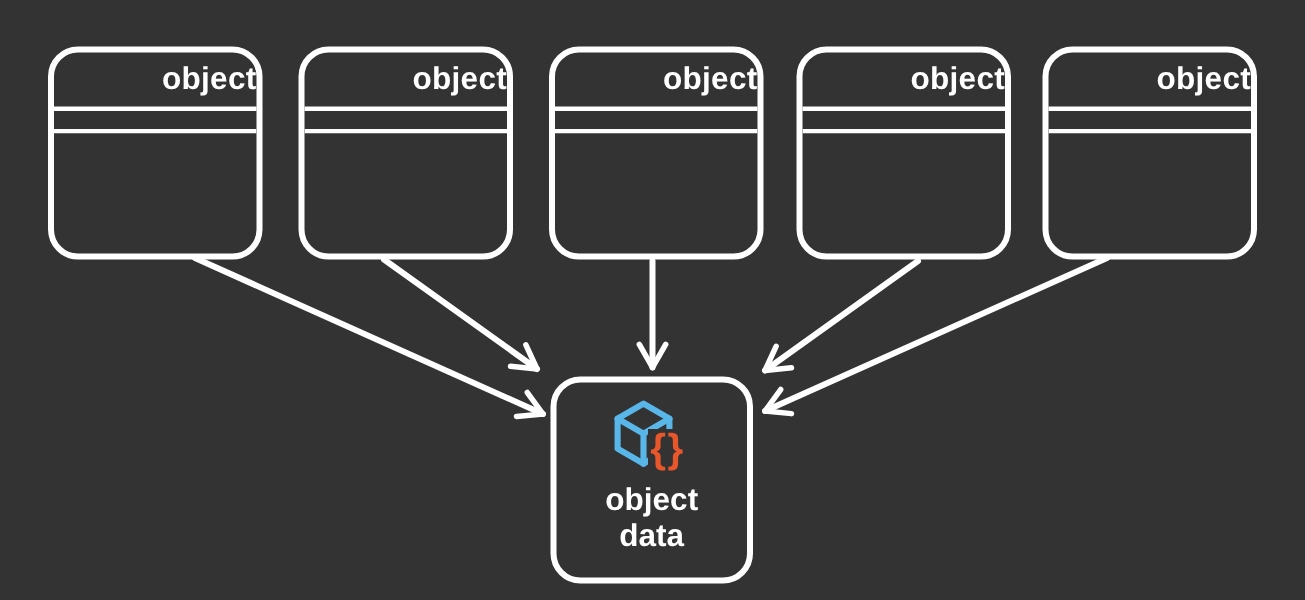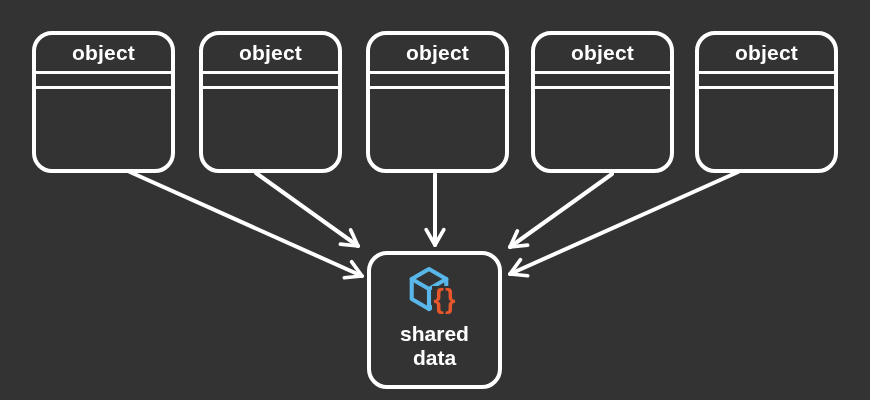--- a/index.html
+++ b/index.html
@@ -23,21 +23,21 @@
     box-sizing: border-box;
     border: 4px solid var(--stroke, #ffffff);
     border-radius: 20px;
     display: flex;
     flex-direction: column;
   }
   .obj-header {
     height: 36px;
     display: flex;
     align-items: center;
-    justify-content: center;
+    justify-content: flex-end;
   }
   .obj-title {
     color: var(--stroke, #ffffff);
     font-size: 21px;
     font-weight: bold;
     letter-spacing: 0.2px;
   }
   .obj-mid {
     height: 12px;
     border-top: 3px solid var(--stroke, #ffffff);
@@ -164,16 +164,16 @@
     <div class="shared-icon">
       <svg class="cube-svg" width="40" height="48" viewBox="0 0 44 52">
         <g fill="none" stroke="#58b7e8" stroke-width="4.5" stroke-linejoin="round" stroke-linecap="round">
           <path d="M22,3 L41,14 L41,36 L22,47 L3,36 L3,14 Z"></path>
           <path d="M3,14 L22,25 L41,14"></path>
           <path d="M22,25 L22,47"></path>
         </g>
       </svg>
       <span class="braces">{}</span>
     </div>
-    <div class="shared-label">shared data</div>
+    <div class="shared-label">object data</div>
   </div>
 
 </div>
 
 </body></html>

